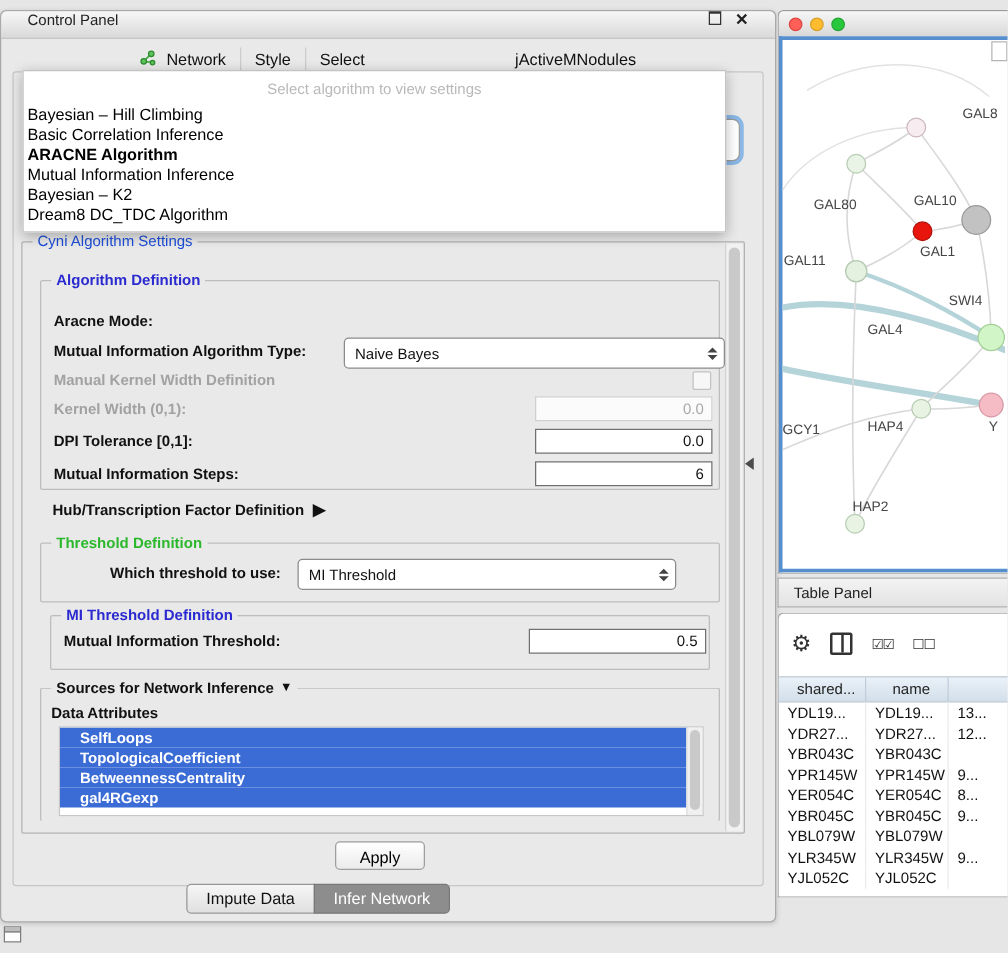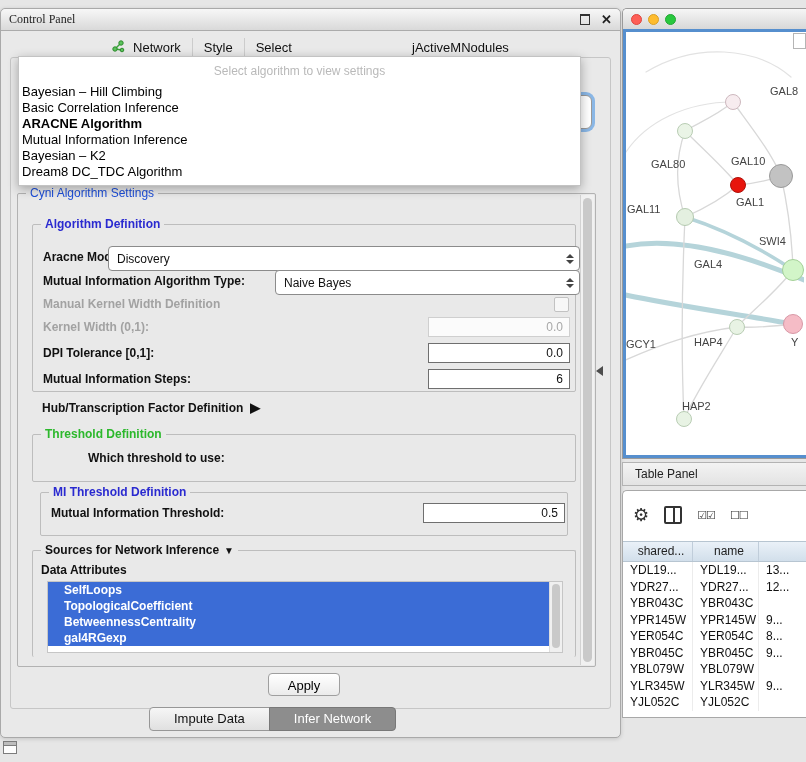--- a/index.html
+++ b/index.html
@@ -1,20 +1,20 @@
 <!DOCTYPE html>
 <html><head>
 <meta charset="utf-8">
 <style>
   html,body{margin:0;padding:0;}
   body{width:806px;height:762px;background:#e6e6e6;font-family:"Liberation Sans",sans-serif;font-size:12px;color:#111;position:relative;overflow:hidden;}
 
   
   .control-panel{position:absolute;left:0;top:8px;width:619px;height:728px;background:#e9e9e9;border:1px solid #a9a9a9;border-radius:5px;box-shadow:0 1px 4px rgba(0,0,0,.15);}
-  .cp-titlebar{height:21px;background:linear-gradient(#f7f7f7,#d9d9d9);border-bottom:1px solid #ababab;border-radius:5px 5px 0 0;display:flex;align-items:center;padding:0 8px;font-family:Liberation Serif, serif;}
+  .cp-titlebar{height:21px;background:linear-gradient(#f7f7f7,#d9d9d9);border-bottom:1px solid #ababab;border-radius:5px 5px 0 0;display:flex;padding:0 21px;}
   .cp-title{font-size:12px;color:#222;}
   .cp-sp{flex:1;}
   .float-ic{width:8px;height:8px;border:1px solid #333;border-top-width:2px;display:inline-block;margin-right:11px;}
   .close-ic{font-size:13px;font-weight:bold;color:#222;line-height:1;}
   .tab-content-border{position:absolute;left:9px;top:48px;width:599px;height:650px;border:1px solid #c6c6c6;border-radius:3px;background:#e9e9e9;}
   .cp-tabs{position:absolute;top:29px;left:0;right:0;display:flex;justify-content:center;height:20px;font-size:13px;z-index:2;}
   .tab{padding:2px 11px;color:#111;display:flex;align-items:flex-start;gap:8px;cursor:default;}
   .tab + .tab{border-left:1px solid #cccccc;}
   .tab.selected{background:#9c9c9c;color:#7f1d1d;border-radius:5px 5px 0 0;border-left-color:transparent;margin-top:44px;}
   .tab.selected + .tab{border-left-color:transparent;}
@@ -50,21 +50,21 @@
   .hub-row{position:absolute;left:24px;top:206px;font-weight:bold;font-size:12px;display:flex;align-items:center;gap:7px;}
   .tri-right{font-size:13px;}
   .tri-down{font-size:10px;margin-left:5px;}
   .listbox{position:absolute;background:#fff;border:1px solid #c6c6c6;overflow:hidden;}
   .src-item{height:16px;line-height:16px;background:#3b6cd6;color:#fff;padding-left:16px;margin-right:12px;font-size:12px;white-space:nowrap;font-weight:bold;}
   .list-scroll{position:absolute;right:0;top:0;bottom:0;width:12px;background:#f0f0f0;border-left:1px solid #ddd;}
   .list-thumb{position:absolute;left:2px;right:2px;top:2px;bottom:4px;background:#c9c9c9;border-radius:5px;}
 
   .apply-btn{position:absolute;left:267px;top:664px;width:72px;height:23px;background:linear-gradient(#ffffff,#ebebeb);border:1px solid #9f9f9f;border-radius:4px;font-size:13px;text-align:center;line-height:21px;font-family:"Liberation Sans",sans-serif;}
   .bottom-tabs{position:absolute;left:148px;top:698px;display:flex;}
-  .btab{height:22px;line-height:22px;padding:0 24px;font-size:13px;background:linear-gradient(#f6f6f6,#e0e0e0);border:1px solid #979797;margin-left:-1px;color:#111;}
+  .btab{height:22px;line-height:22px;padding:0 15px;font-size:13px;background:linear-gradient(#f6f6f6,#e0e0e0);border:1px solid #979797;margin-left:-1px;color:#111;}
   .btab:first-child{border-radius:4px 0 0 4px;margin-left:0;}
   .btab:last-child{border-radius:0 4px 4px 0;}
   .btab.selected{background:#8d8d8d;color:#fff;border-color:#787878;}
   .splitter-arrow{position:absolute;left:596px;top:366px;width:0;height:0;border-top:5px solid transparent;border-bottom:5px solid transparent;border-right:7px solid #4c4c4c;}
 
   
   .net-window{position:absolute;left:622px;top:8px;width:184px;height:449px;background:#ececec;border:1px solid #9a9a9a;border-right:none;border-radius:5px 0 0 0;overflow:hidden;}
   .net-titlebar{height:20px;background:linear-gradient(#f6f6f6,#d8d8d8);border-bottom:1px solid #aaa;position:relative;}
   .light{position:absolute;top:5px;width:11px;height:11px;border-radius:50%;}
   .light.red{left:8px;background:#fe5f57;border:1px solid #df4640;box-sizing:border-box;}
@@ -152,27 +152,20 @@
 
     <div class="settings">
       <span class="legend">Cyni Algorithm Settings</span>
       <div class="v-scroll">
           <div class="v-thumb"></div>
         </div>
 
       <div class="gbox" style="left:14px;top:30px;width:542px;height:166px;">
         <span class="legend blue">Algorithm Definition</span>
         <span class="lbl" style="left:10px;top:21px;line-height:22px;">Aracne Mode:</span>
-        <div class="combo" style="left:75px;top:21px;width:462px;height:23px;">
-          <span>Discovery</span>
-          <span class="combo-arrows">
-              <i class="up"></i>
-              <i class="dn"></i>
-            </span>
-        </div>
         <span class="lbl" style="left:10px;top:45px;line-height:22px;">Mutual Information Algorithm Type:</span>
         <div class="combo" style="left:242px;top:45px;width:295px;height:23px;">
           <span>Naive Bayes</span>
           <span class="combo-arrows">
               <i class="up"></i>
               <i class="dn"></i>
             </span>
         </div>
         <span class="lbl dis" style="left:10px;top:70px;line-height:18px;">Manual Kernel Width Definition</span>
         <span class="checkbox" style="left:521px;top:72px;"></span>
@@ -185,20 +178,27 @@
       </div>
 
       <div class="hub-row">
         <span>Hub/Transcription Factor Definition</span>
         <span class="tri-right">▶</span>
       </div>
 
       <div class="gbox" style="left:14px;top:240px;width:542px;height:46px;">
         <span class="legend green">Threshold Definition</span>
         <span class="lbl" style="left:55px;top:12px;line-height:23px;">Which threshold to use:</span>
+        <div class="combo" style="left:205px;top:12px;width:293px;height:23px;">
+          <span>MI Threshold</span>
+          <span class="combo-arrows">
+              <i class="up"></i>
+              <i class="dn"></i>
+            </span>
+        </div>
       </div>
 
       <div class="gbox" style="left:22px;top:298px;width:526px;height:42px;">
         <span class="legend blue">MI Threshold Definition</span>
         <span class="lbl" style="left:10px;top:10px;line-height:21px;">Mutual Information Threshold:</span>
         <input class="fld" style="left: 382px; top: 10px; width: 142px;" value="0.5">
       </div>
 
       <div class="gbox" style="left:14px;top:356px;width:542px;height:106px;border-bottom:none;">
         <span class="legend black" style="display:flex;align-items:center;">

